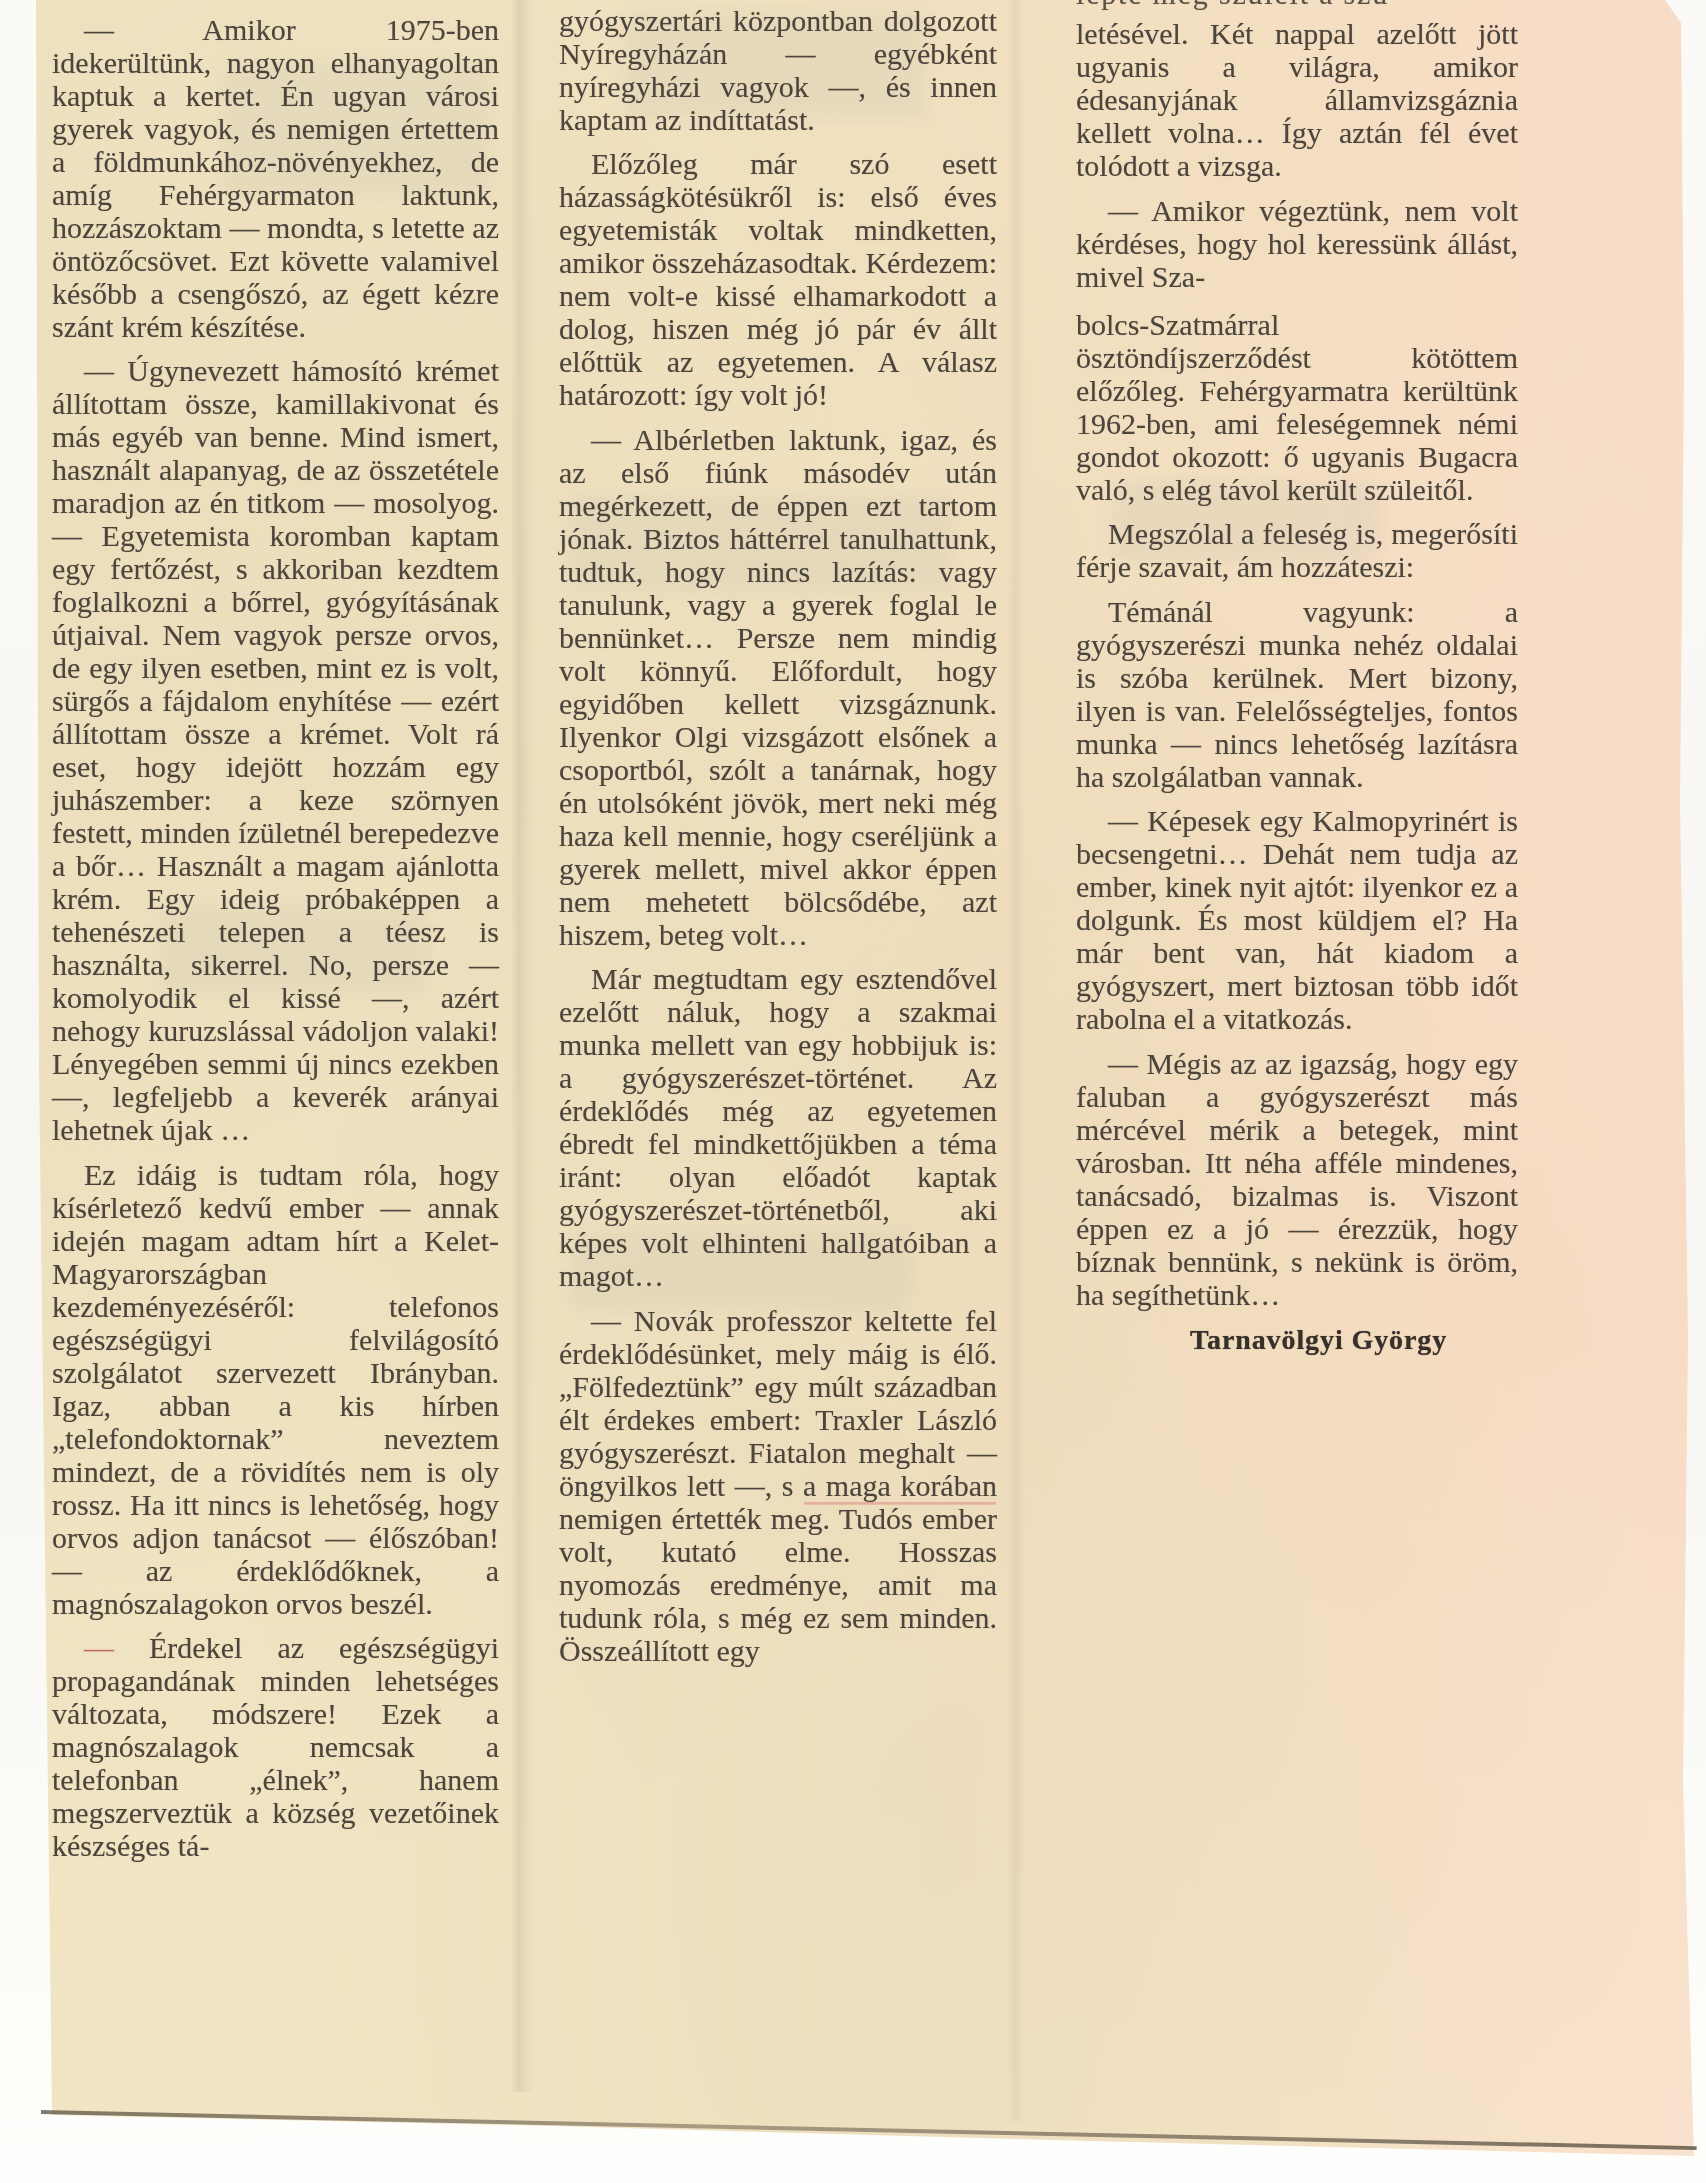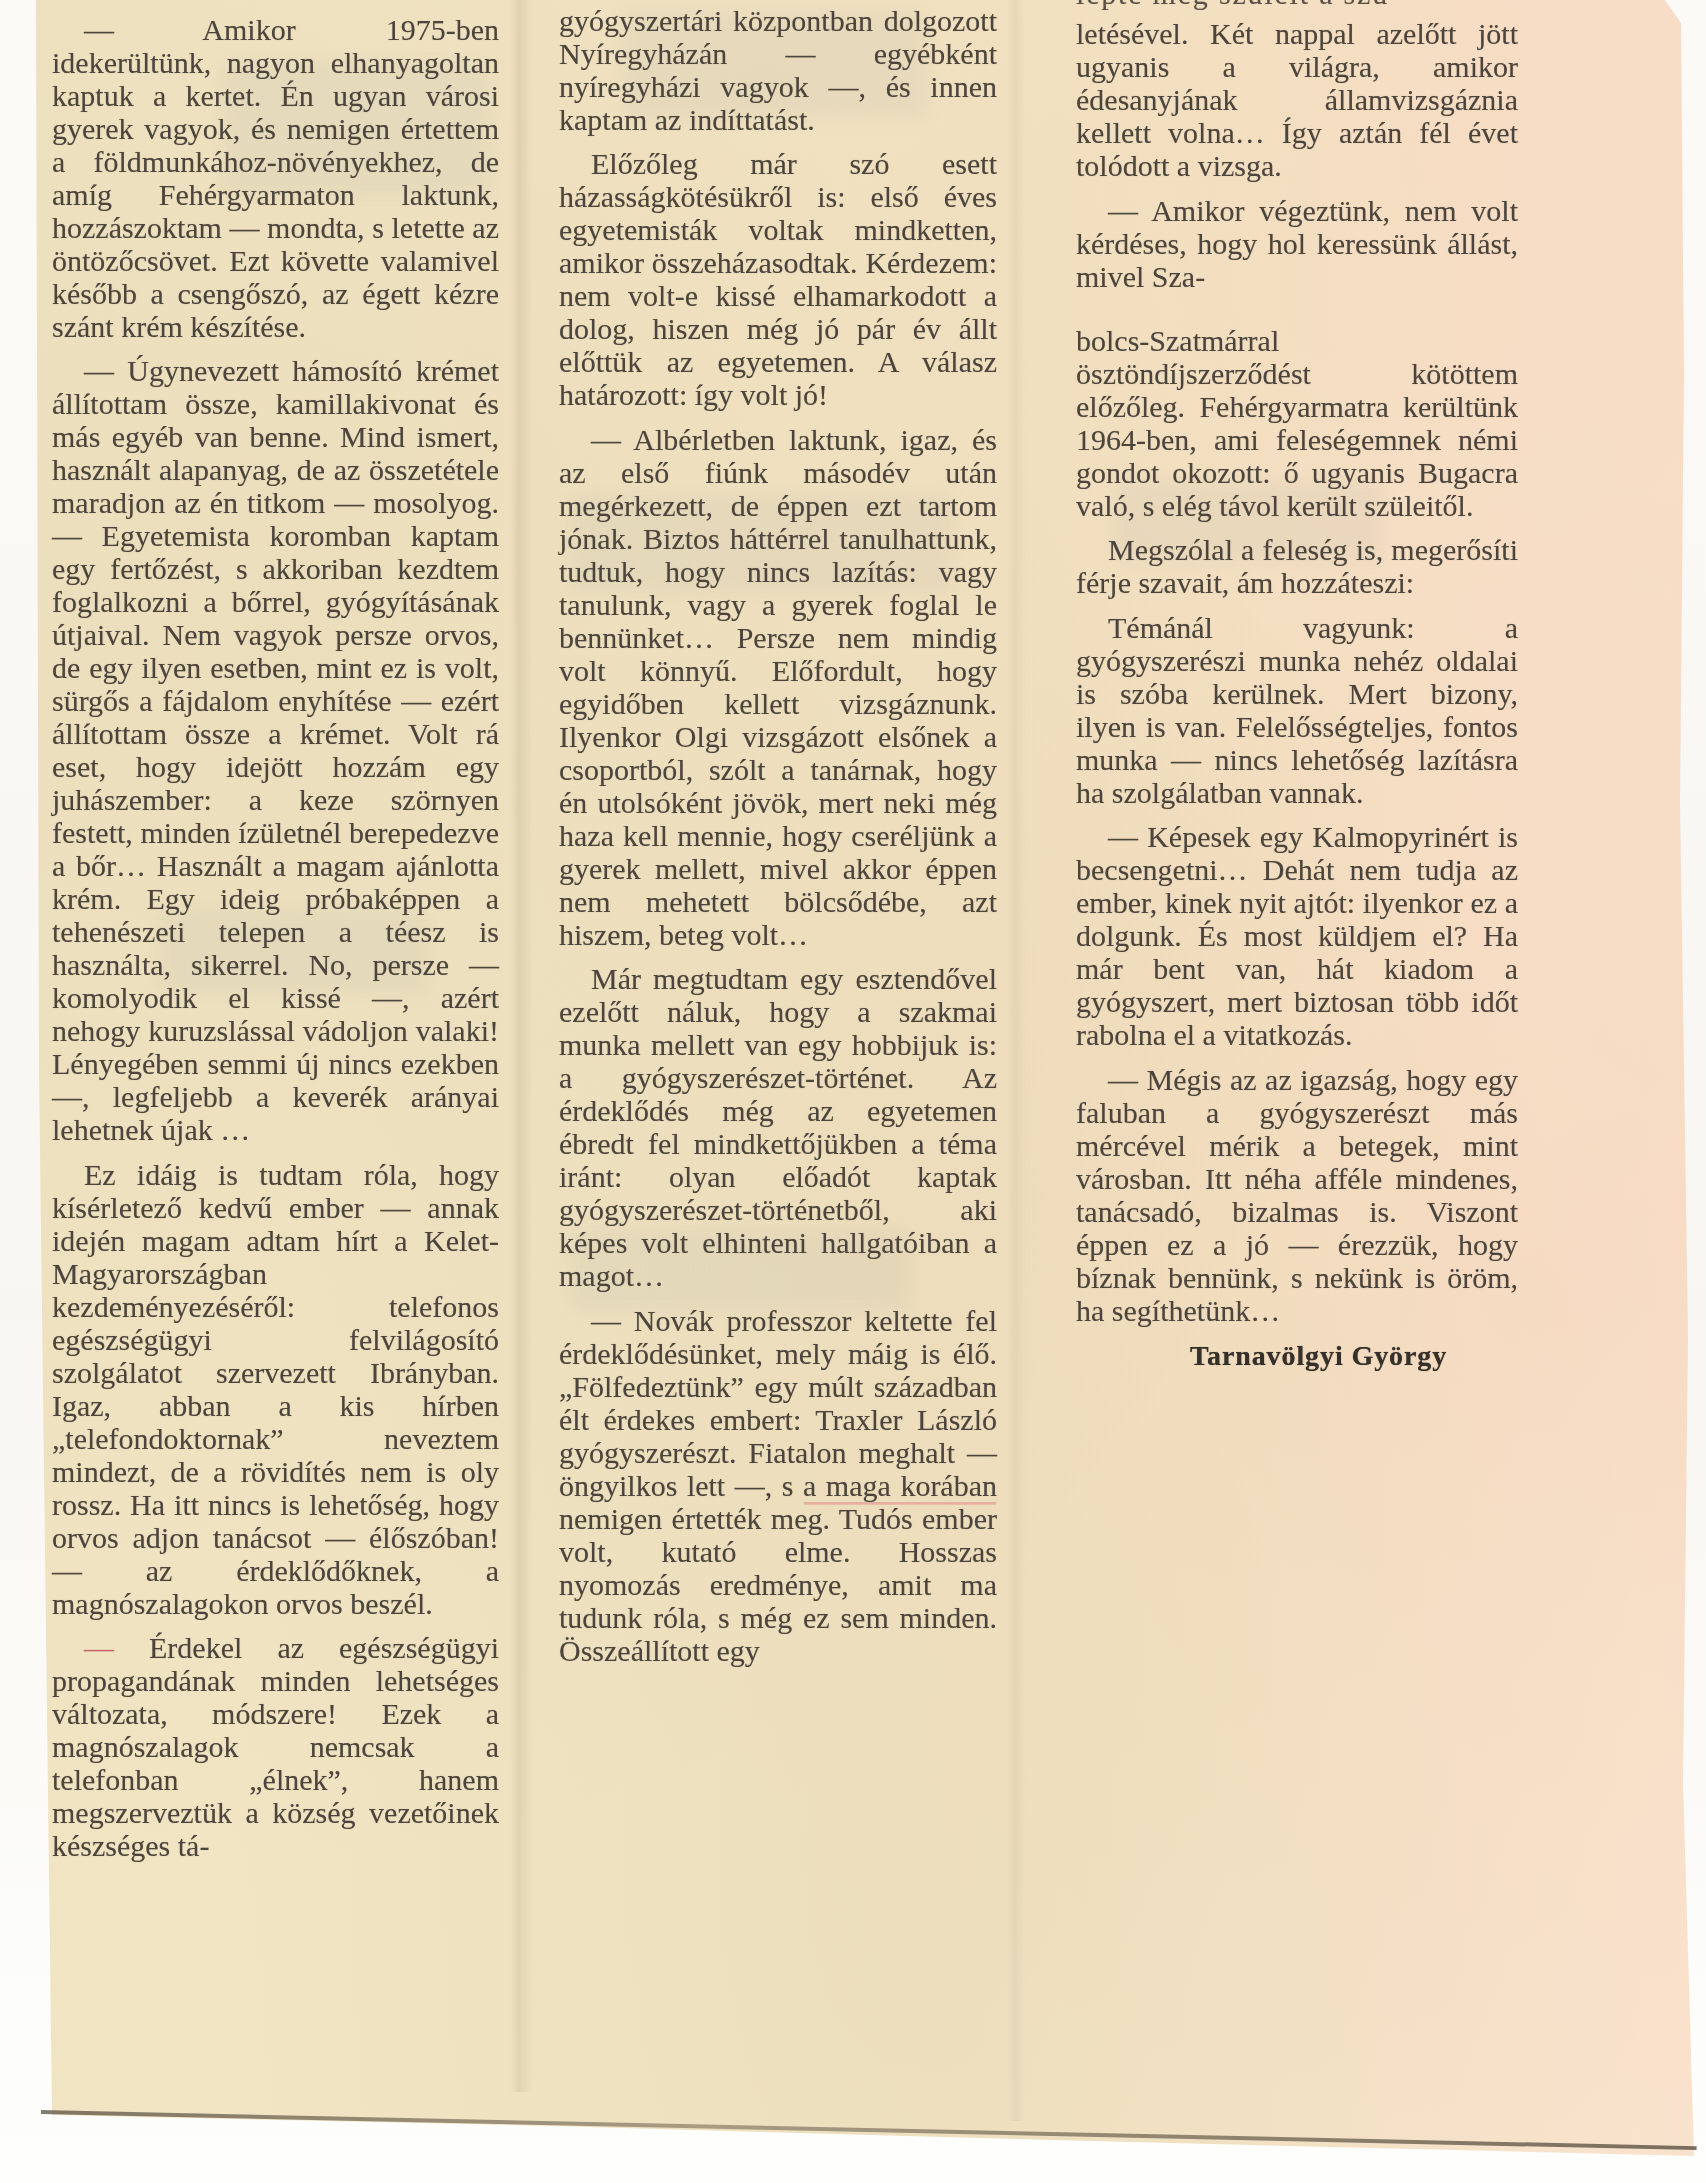--- a/index.html
+++ b/index.html
@@ -36,21 +36,21 @@
     transform:rotate(1.25deg);transform-origin:left center;}
   
   .col{
     position:absolute;
     font-size:30px;line-height:33px;color:#4c453d;
     text-align:justify;
     text-shadow:0 0 0.9px rgba(76,68,58,.35);
   }
   .col p{margin:0 0 11.6px 0;text-indent:32px;}
   .col p.no-indent{text-indent:0;}
-  .col p.gap-after{margin-bottom:31px;}
+  .col p.gap-after{margin-bottom:15px;}
   #col1{left:52px;top:12.5px;width:447px;}
   #col2{left:551px;top:3.6px;width:438px;margin-left:8px;}
   #col3{left:1076px;top:0;width:442px;}
   .clip-top{height:13.4px;overflow:hidden;margin-bottom:3.6px;}
   .clip-top span{display:block;margin-top:-23px;white-space:nowrap;letter-spacing:1.8px;color:#5a5248;}
   .red-dash{color:#c4666c;text-shadow:none;}
   .red-underline{box-shadow:0 3.6px 0 -0.9px rgba(222,120,126,.45);}
   .signature{
     margin-top:27px;padding-left:82px;
     font-weight:bold;font-size:28px;letter-spacing:0.9px;color:#36302a;
@@ -86,21 +86,21 @@
       <p>— Albérletben laktunk, igaz, és az első fiúnk másodév után megérkezett, de éppen ezt tartom jónak. Biztos háttérrel tanulhattunk, tudtuk, hogy nincs lazítás: vagy tanulunk, vagy a gyerek foglal le bennünket… Persze nem mindig volt könnyű. Előfordult, hogy egyidőben kellett vizsgáznunk. Ilyenkor Olgi vizsgázott elsőnek a csoportból, szólt a tanárnak, hogy én utolsóként jövök, mert neki még haza kell mennie, hogy cseréljünk a gyerek mellett, mivel akkor éppen nem mehetett bölcsődébe, azt hiszem, beteg volt…</p>
       <p>Már megtudtam egy esztendővel ezelőtt náluk, hogy a szakmai munka mellett van egy hobbijuk is: a gyógyszerészet-történet. Az érdeklődés még az egyetemen ébredt fel mindkettőjükben a téma iránt: olyan előadót kaptak gyógyszerészet-történetből, aki képes volt elhinteni hallgatóiban a magot…</p>
       <p>— Novák professzor keltette fel érdeklődésünket, mely máig is élő. „Fölfedeztünk” egy múlt században élt érdekes embert: Traxler László gyógyszerészt. Fiatalon meghalt — öngyilkos lett —, s <span class="red-underline">a maga korában</span> nemigen értették meg. Tudós ember volt, kutató elme. Hosszas nyomozás eredménye, amit ma tudunk róla, s még ez sem minden. Összeállított egy</p>
     </div>
   <div id="col3" class="col">
       <div class="clip-top">
         <span>lepte meg szüleit a szü-</span>
       </div>
       <p class="no-indent">letésével. Két nappal azelőtt jött ugyanis a világra, amikor édesanyjának államvizsgáznia kellett volna… Így aztán fél évet tolódott a vizsga.</p>
       <p class="gap-after">— Amikor végeztünk, nem volt kérdéses, hogy hol keressünk állást, mivel Sza-</p>
-      <p class="no-indent">bolcs-Szatmárral ösztöndíjszerződést kötöttem előzőleg. Fehérgyarmatra kerültünk 1964-ben, ami feleségemnek némi gondot okozott: ő ugyanis Bugacra való, s elég távol került szüleitől.</p>
+      <p class="no-indent">bolcs-Szatmárral ösztöndíjszerződést kötöttem előzőleg. Fehérgyarmatra kerültünk 1962-ben, ami feleségemnek némi gondot okozott: ő ugyanis Bugacra való, s elég távol került szüleitől.</p>
       <p>Megszólal a feleség is, megerősíti férje szavait, ám hozzáteszi:</p>
       <p>Témánál vagyunk: a gyógyszerészi munka nehéz oldalai is szóba kerülnek. Mert bizony, ilyen is van. Felelősségteljes, fontos munka — nincs lehetőség lazításra ha szolgálatban vannak.</p>
       <p>— Képesek egy Kalmopyrinért is becsengetni… Dehát nem tudja az ember, kinek nyit ajtót: ilyenkor ez a dolgunk. És most küldjem el? Ha már bent van, hát kiadom a gyógyszert, mert biztosan több időt rabolna el a vitatkozás.</p>
       <p>— Mégis az az igazság, hogy egy faluban a gyógyszerészt más mércével mérik a betegek, mint városban. Itt néha afféle mindenes, tanácsadó, bizalmas is. Viszont éppen ez a jó — érezzük, hogy bíznak bennünk, s nekünk is öröm, ha segíthetünk…</p>
       <p class="signature">Tarnavölgyi György</p>
     </div>
 </div>
 
 <div class="paper-edge"></div>
 

